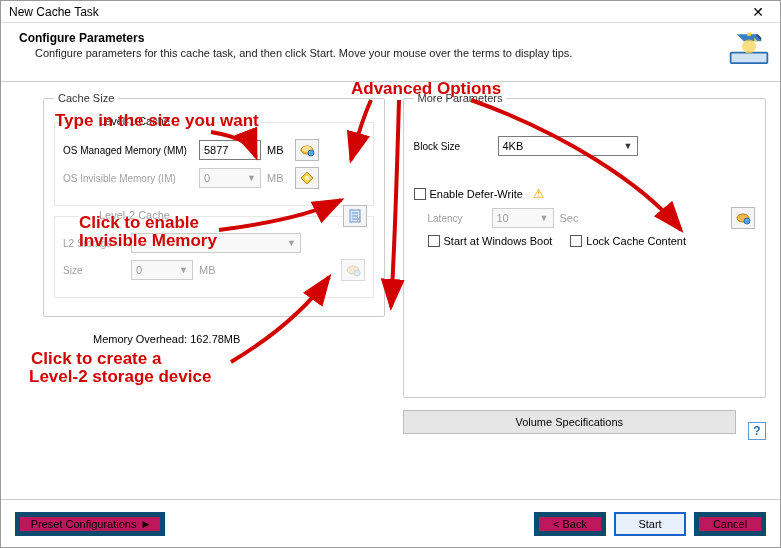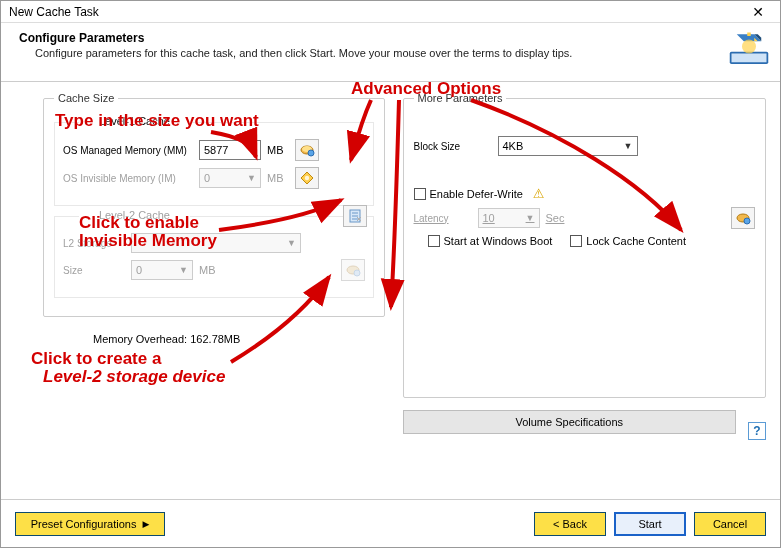--- a/index.html
+++ b/index.html
@@ -177,22 +177,22 @@
     padding: 10px 14px;
     display: flex;
     justify-content: space-between;
     align-items: center;
     height: 48px;
     background: #fff;
   }
   .btn {
     min-width: 72px;
     height: 24px;
-    border: 1px solid #0c4a6e;
-    background: #fde047;
+    border: 5px solid #0c4a6e;
+    background: #be185d;
     display: inline-flex;
     align-items: center;
     justify-content: center;
     font-size: 11px;
     padding: 0 10px;
   }
   .btn.primary { border: 2px solid #1a62c8; background: #e8f0fb; }
   .preset { display: inline-flex; align-items: center; gap: 6px; min-width:150px;}
   
   .anno { position: absolute; pointer-events: none; color: #d30000; font-weight: bold; font-family: Arial, sans-serif; }
@@ -320,21 +320,21 @@
       </div>
 
       <div class="row" style="margin-top:30px;">
         <label class="chk">
           <span class="box"></span>
             <span>Enable Defer-Write</span>
         </label>
         <span class="warnico">⚠</span>
       </div>
 
-      <div class="row disabled" style="text-decoration:underline;">
+      <div class="row disabled" style="margin-left:14px;">
         <span class="lbl" style="width:58px">Latency</span>
         <span class="combo med disabled-box">
           <span>10</span>
             <span class="caret">▼</span>
         </span>
         <span class="unit">Sec</span>
         <span style="flex:1"></span>
         <span class="iconbtn">
           <svg viewBox="0 0 16 16">
               <ellipse cx="8" cy="8" rx="6" ry="4" fill="#f2b84b" stroke="#b27a12"></ellipse>
@@ -359,21 +359,21 @@
       <div class="volspec">Volume Specifications</div>
       <div class="helpbtn">?</div>
     </div>
   </div>
 
   <div class="anno anno-text" style="left:54px; top:30px;">Type in the size you want</div>
   <div class="anno anno-text" style="left:350px; top:-2px;">Advanced Options</div>
   <div class="anno anno-text" style="left:78px; top:132px;">Click to enable</div>
   <div class="anno anno-text" style="left:78px; top:150px;">Invisible Memory</div>
   <div class="anno anno-text" style="left:30px; top:268px;">Click to create a</div>
-  <div class="anno anno-text" style="left:42px; top:286px;font-style:italic;">Level-2 storage device</div>
+  <div class="anno anno-text" style="left:28px; top:286px;">Level-2 storage device</div>
 
   <svg class="arrow anno" style="left:0; top:0;" width="760" height="400">
     <defs>
       <marker id="ah" markerWidth="10" markerHeight="10" refX="7" refY="3" orient="auto">
         <path d="M0,0 L8,3 L0,6 Z" fill="#d30000"></path>
       </marker>
     </defs>
 
     <path d="M210,50 C240,55 250,62 255,75" stroke="#d30000" stroke-width="4" fill="none" marker-end="url(#ah)"></path>
 

